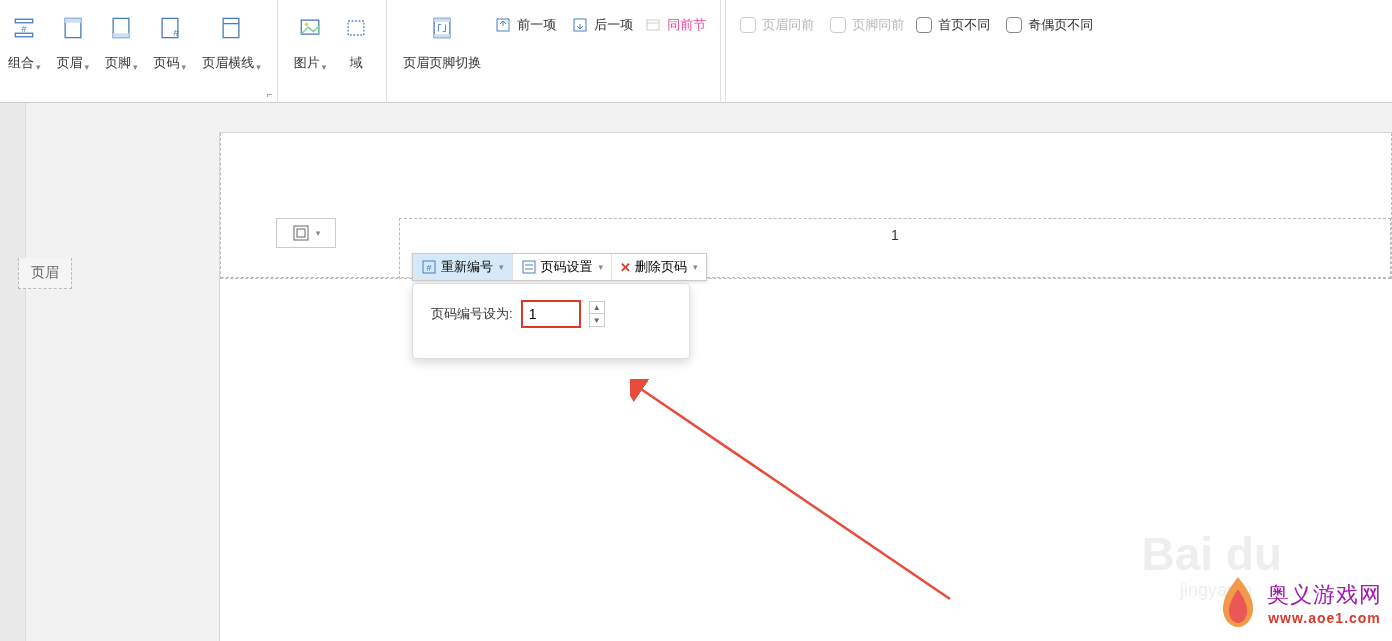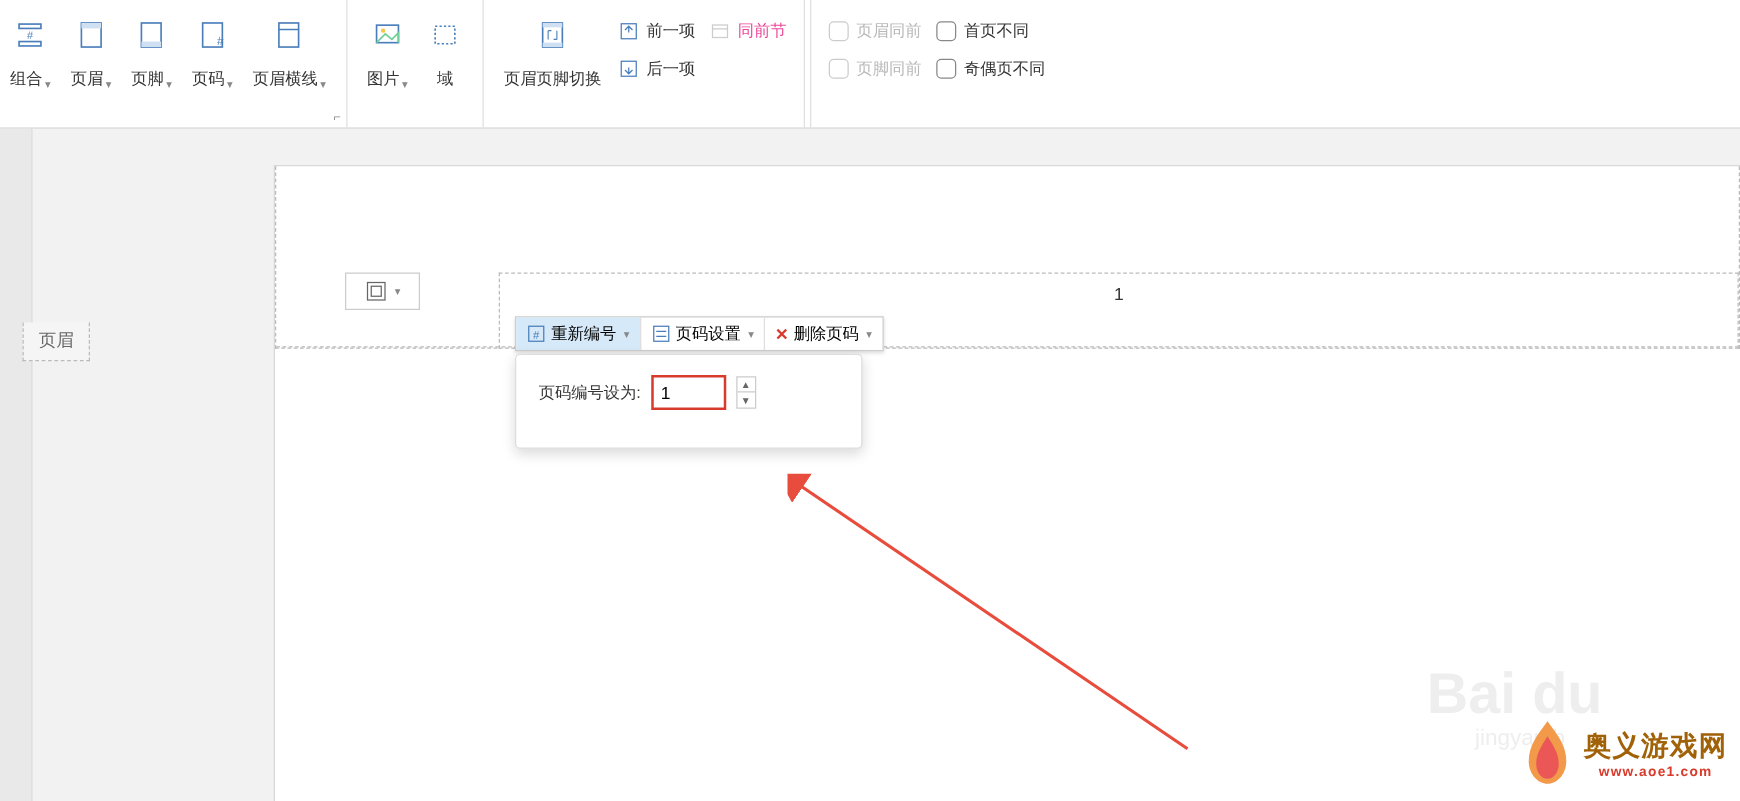--- a/index.html
+++ b/index.html
@@ -6,21 +6,21 @@
   body { width: 1392px; height: 641px; background: #fff; overflow: hidden; position: relative; }
 
   .ribbon { display: flex; height: 103px; border-bottom: 1px solid #d0d0d0; background: #fff; }
   .ribbon-group { display: flex; align-items: flex-start; padding: 8px 6px 0 6px; position: relative; }
   .ribbon-sep { width: 1px; background: #e0e0e0; margin: 0 2px; }
   .ribbon-btn { display: flex; flex-direction: column; align-items: center; justify-content: flex-start; padding: 0 8px; cursor: pointer; height: 88px; }
   .ribbon-btn .icon-wrap { height: 40px; display: flex; align-items: center; justify-content: center; }
   .ribbon-btn .label-row { display: flex; align-items: flex-end; font-size: 13px; color: #333; margin-top: 6px; }
   .chev { font-size: 9px; color: #888; margin-left: 2px; }
 
-  .side-stack { display: flex; flex-direction: column; gap: 4px; padding-top: 4px; }
+  .side-stack { display: flex; flex-direction: row; gap: 4px; padding-top: 4px; }
   .side-item { display: flex; align-items: center; gap: 6px; font-size: 13px; color: #333; padding: 4px 6px; cursor: pointer; }
   .side-item.disabled { color: #ec4899; cursor: default; }
   .check-row { display: flex; align-items: center; gap: 6px; font-size: 13px; color: #333; padding: 4px 6px; cursor: pointer; }
   .check-row.disabled { color: #b8b8b8; }
   .chk { width: 16px; height: 16px; border: 1.5px solid #888; border-radius: 4px; }
   .chk.disabled { border-color: #ccc; }
 
   .group-expand { position: absolute; right: 2px; bottom: 2px; font-size: 10px; color: #888; cursor: pointer; }
 
   .workspace { position: absolute; top: 103px; left: 0; right: 0; bottom: 0; background: #f2f2f2; }
@@ -53,22 +53,22 @@
   .popup-link { font-size: 14px; color: #aaa; cursor: pointer; }
 
   .arrow { position: absolute; left: 630px; top: 276px; }
 
   .watermark1 { position: absolute; right: 110px; bottom: 60px; font-size: 46px; font-weight: 700; color: #eee; font-family: Arial; }
   .watermark2 { position: absolute; right: 140px; bottom: 40px; font-size: 18px; color: #eee; font-family: Arial; }
 
   .logo-badge { position: absolute; right: 10px; bottom: 10px; display: flex; align-items: center; gap: 6px; }
   .flame { width: 46px; height: 56px; }
   .logo-text { display: flex; flex-direction: column; align-items: center; }
-  .logo-main { font-size: 22px; font-weight: 700; color: #a16207; letter-spacing: 1px; }
-  .logo-sub { font-size: 11px; color: #d83a2b; font-weight: 700; letter-spacing: 1px; }
+  .logo-main { font-size: 22px; font-weight: 400; color: #a21caf; letter-spacing: 1px; }
+  .logo-sub { font-size: 14px; color: #d83a2b; font-weight: 700; letter-spacing: 1px; }
 
   svg.ico { width: 28px; height: 28px; }
   svg.ico16 { width: 16px; height: 16px; }
 </style>
 </head>
 <body>
 
 <div class="ribbon">
 
   <div class="ribbon-group" style="padding-left:0;">

